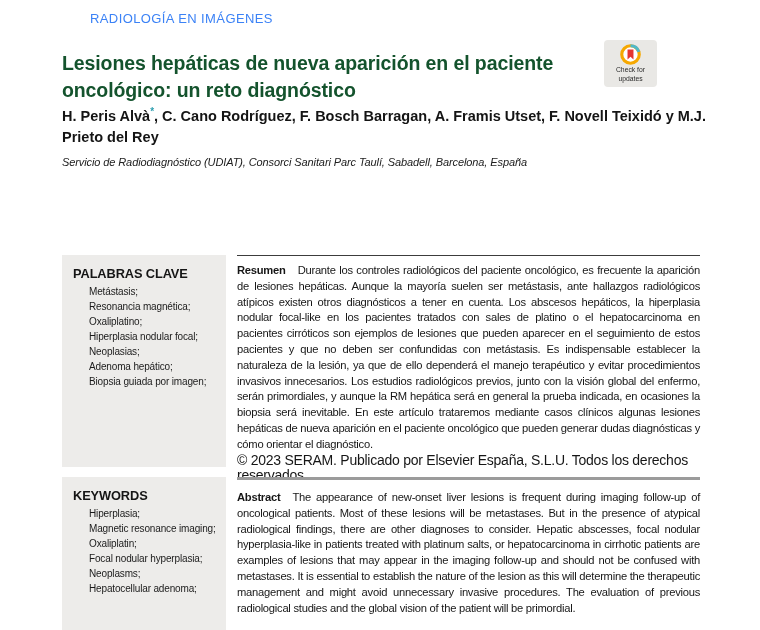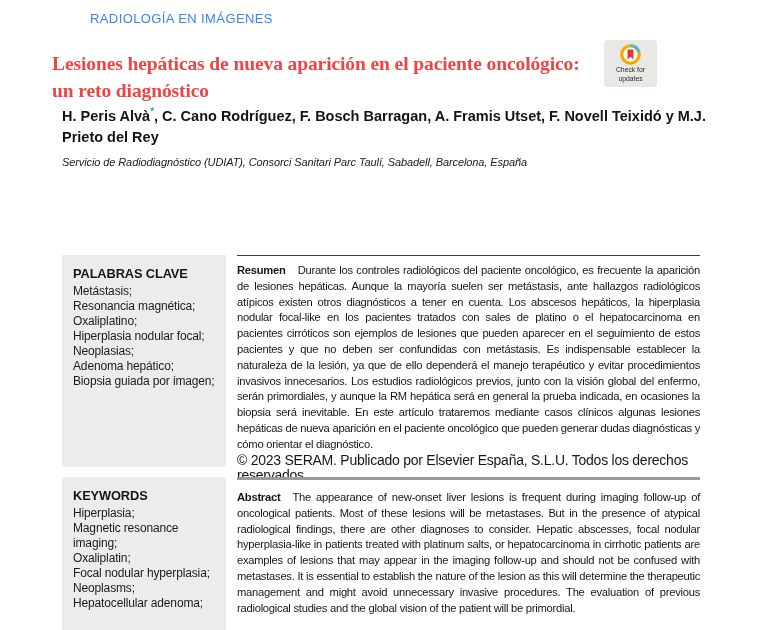--- a/index.html
+++ b/index.html
@@ -5,24 +5,23 @@
   html,body{margin:0;padding:0;background:#fff;}
   .page{
     position:relative;width:760px;height:630px;background:#fff;overflow:hidden;
     font-family:"Liberation Sans","DejaVu Sans",sans-serif;color:#1c1c1c;
   }
   .section-label{
     position:absolute;left:62px;top:11px;font-size:13px;letter-spacing:.4px;
     color:#3b82f6;font-weight:500;margin-left:28px;
   }
   .article-title{
-    position:absolute;left:52px;top:37px;width:548px;
-    font-size:19.5px;font-weight:bold;line-height:27px;color:#ef4444;
+    position:absolute;left:62px;top:37px;width:548px;
+    font-size:19.5px;font-weight:bold;line-height:27px;color:#14532d;
     letter-spacing:-.1px;
-    font-family:Liberation Serif, serif;
   }
   .crossmark-badge{
     position:absolute;left:604px;top:40px;width:53px;height:47px;
     background:var(--badge-gray,#e9e8e5);border-radius:4px;
     display:flex;flex-direction:column;align-items:center;justify-content:flex-start;
     padding-top:4px;box-sizing:border-box;cursor:pointer;
   }
   .crossmark-badge .cm-text{
     font-size:6.8px;line-height:7.5px;color:#2b2b2b;text-align:center;margin-top:1px;
   }
@@ -42,21 +41,21 @@
     position:absolute;left:62px;top:202px;width:640px;
     font-size:11.4px;line-height:16.5px;color:#1b1b1b;
   }
   .kw-box{
     position:absolute;left:62px;width:164px;background:var(--box-gray,#edecea);
     box-sizing:border-box;padding:11px 10px 10px 11px;
   }
   .kw-box.es{top:255px;height:212px;}
   .kw-box.en{top:477px;height:160px;}
   .kw-heading{font-size:12.8px;font-weight:bold;color:#151515;margin:0 0 3px 0;letter-spacing:-.1px;}
-  .kw-list{font-size:12px;line-height:15px;color:#1b1b1b;letter-spacing:-.15px;}
+  .kw-list{font-size:10px;line-height:15px;color:#1b1b1b;letter-spacing:-.15px;margin-left:16px;}
   .resumen-col{
     position:absolute;left:237px;top:255px;width:463px;
     border-top:1.5px solid #3c3c3c;padding-top:7px;box-sizing:border-box;
   }
   .body-par{
     margin:0;font-size:11.2px;line-height:15.8px;letter-spacing:-.25px;
     text-align:justify;color:#161616;
   }
   .run-in{font-weight:bold;margin-right:12px;}
   .copyright{margin-top:0;font-size:14px;line-height:15.8px;letter-spacing:-.25px;color:#161616;}

